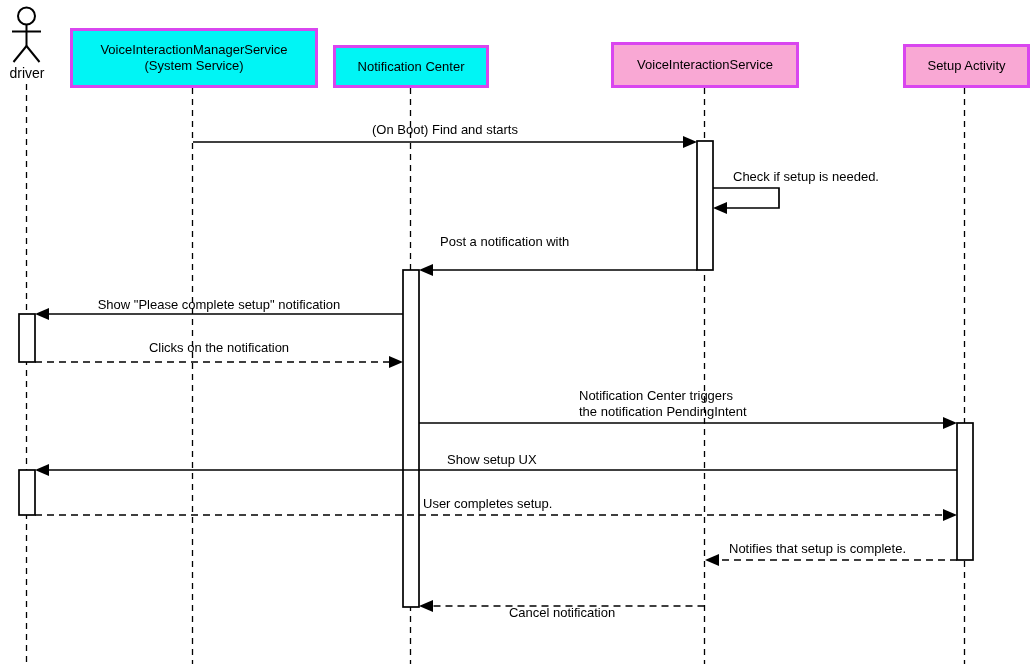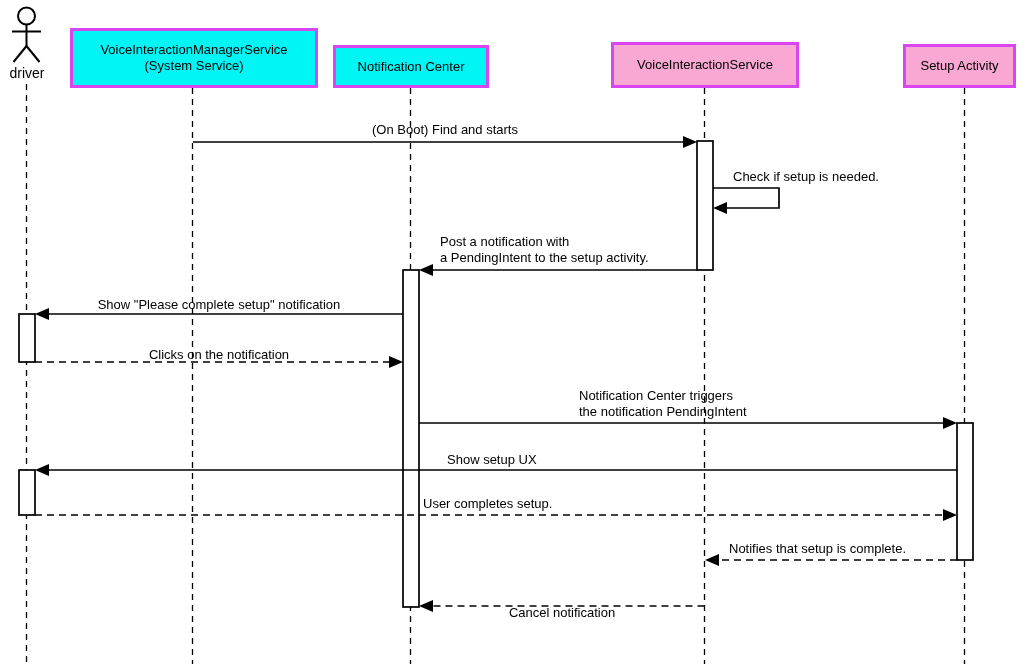--- a/index.html
+++ b/index.html
@@ -11,31 +11,31 @@
   .participant{
     position:absolute;box-sizing:border-box;border:3px solid #d946ef;
     display:flex;flex-direction:column;align-items:center;justify-content:center;
     text-align:center;font-size:13px;line-height:16px;z-index:3;
   }
   .participant.system{background:#00F5F5;}
   .participant.component{background:#f9a8d4;}
   .box-vims{left:70px;top:28px;width:248px;height:60px;}
   .box-nc{left:333px;top:45px;width:156px;height:43px;}
   .box-vis{left:611px;top:42px;width:188px;height:46px;}
-  .box-setup{left:903px;top:44px;width:113px;height:44px;}
+  .box-setup{left:903px;top:44px;width:127px;height:44px;}
   .msg-label{
     position:absolute;font-size:13px;line-height:16px;white-space:nowrap;z-index:4;
   }
   .centered{transform:translateX(-50%);}
   .actor-label{position:absolute;left:27px;top:65px;font-size:14px;transform:translateX(-50%);z-index:4;}
   .lbl-m1{left:445px;top:122px;}
   .lbl-m2{left:733px;top:169px;}
   .lbl-m3{left:440px;top:234px;}
   .lbl-m4{left:219px;top:297px;}
-  .lbl-m5{left:219px;top:347px;}
+  .lbl-m5{left:219px;top:340px;}
   .lbl-m6{left:579px;top:388px;}
   .lbl-m7{left:447px;top:452px;}
   .lbl-m8{left:423px;top:496px;}
   .lbl-m9{left:729px;top:541px;}
   .lbl-m10{left:562px;top:605px;}
 </style>
 </head>
 <body>
 
 <div id="canvas">
@@ -53,21 +53,20 @@
   <div class="participant component box-setup">
     <div>Setup Activity</div>
   </div>
 
   <div class="actor-label">driver</div>
 
   <div class="msg-label centered lbl-m1">(On Boot) Find and starts</div>
   <div class="msg-label lbl-m2">Check if setup is needed.</div>
   <div class="msg-label lbl-m3">
     <div>Post a notification with</div>
-    <div>a PendingIntent to the setup activity.</div>
   </div>
   <div class="msg-label centered lbl-m4">Show "Please complete setup" notification</div>
   <div class="msg-label centered lbl-m5">Clicks on the notification</div>
   <div class="msg-label lbl-m6">
     <div>Notification Center triggers</div>
     <div>the notification PendingIntent</div>
   </div>
   <div class="msg-label lbl-m7">Show setup UX</div>
   <div class="msg-label lbl-m8">User completes setup.</div>
   <div class="msg-label lbl-m9">Notifies that setup is complete.</div>

